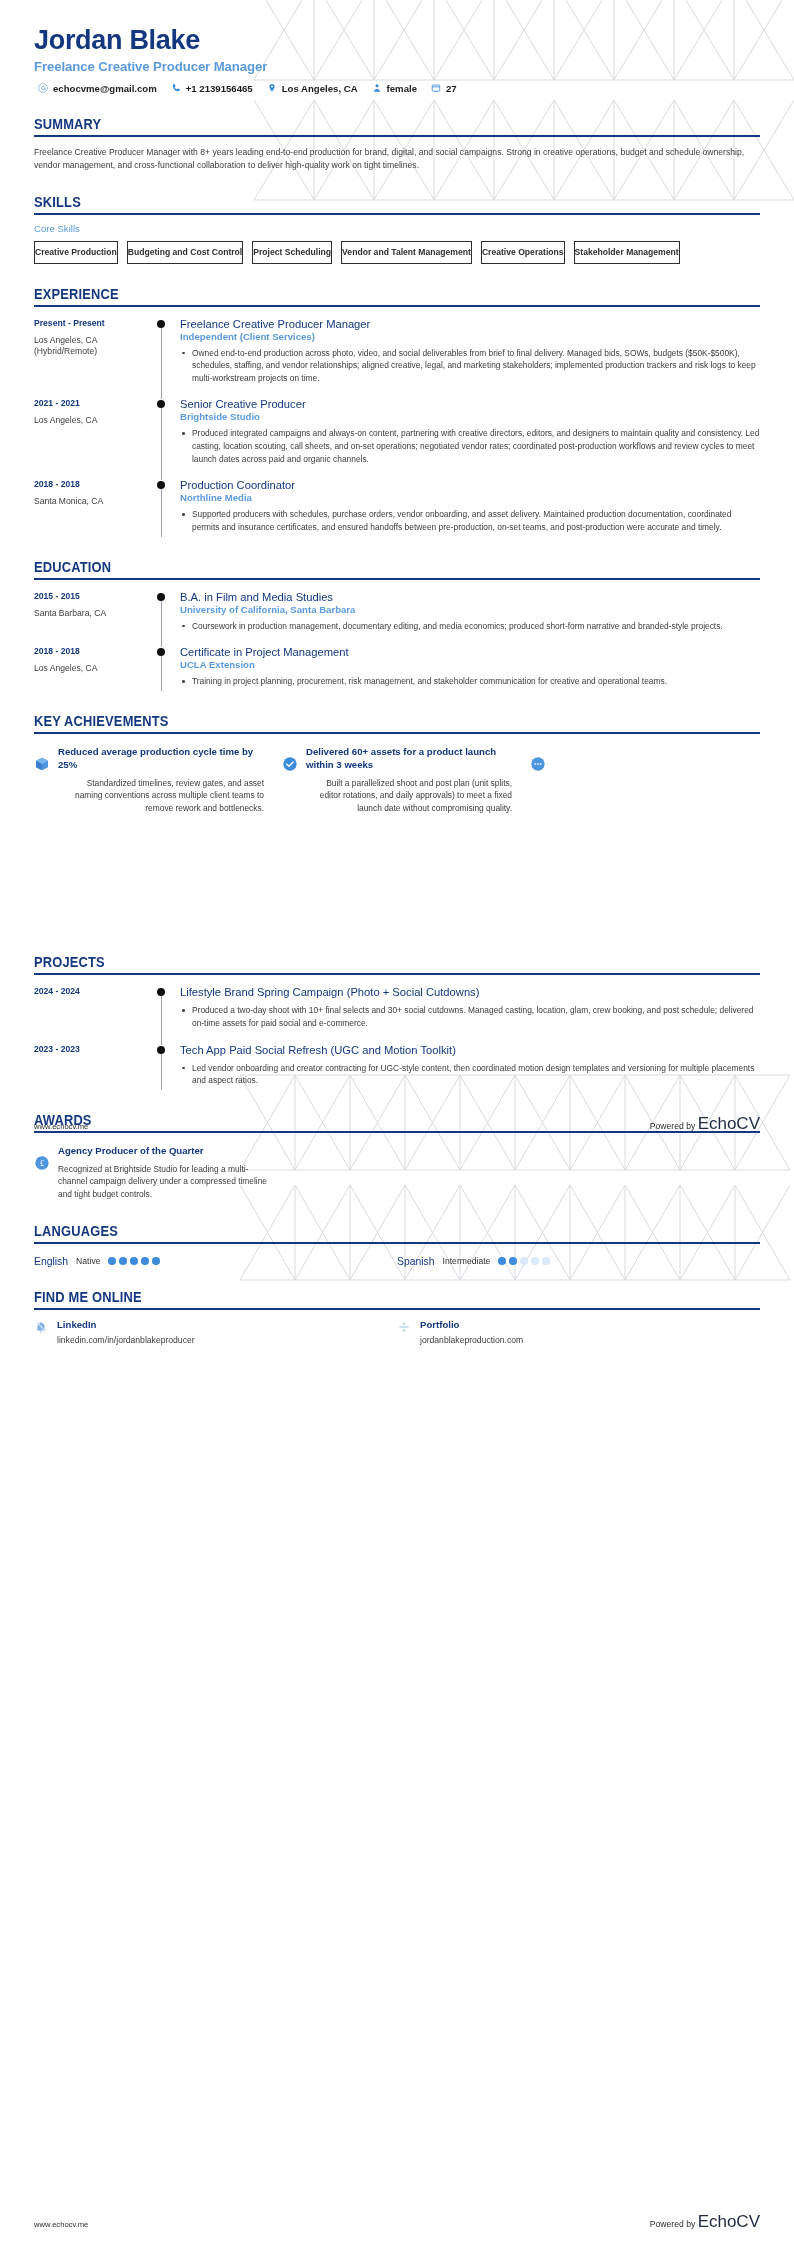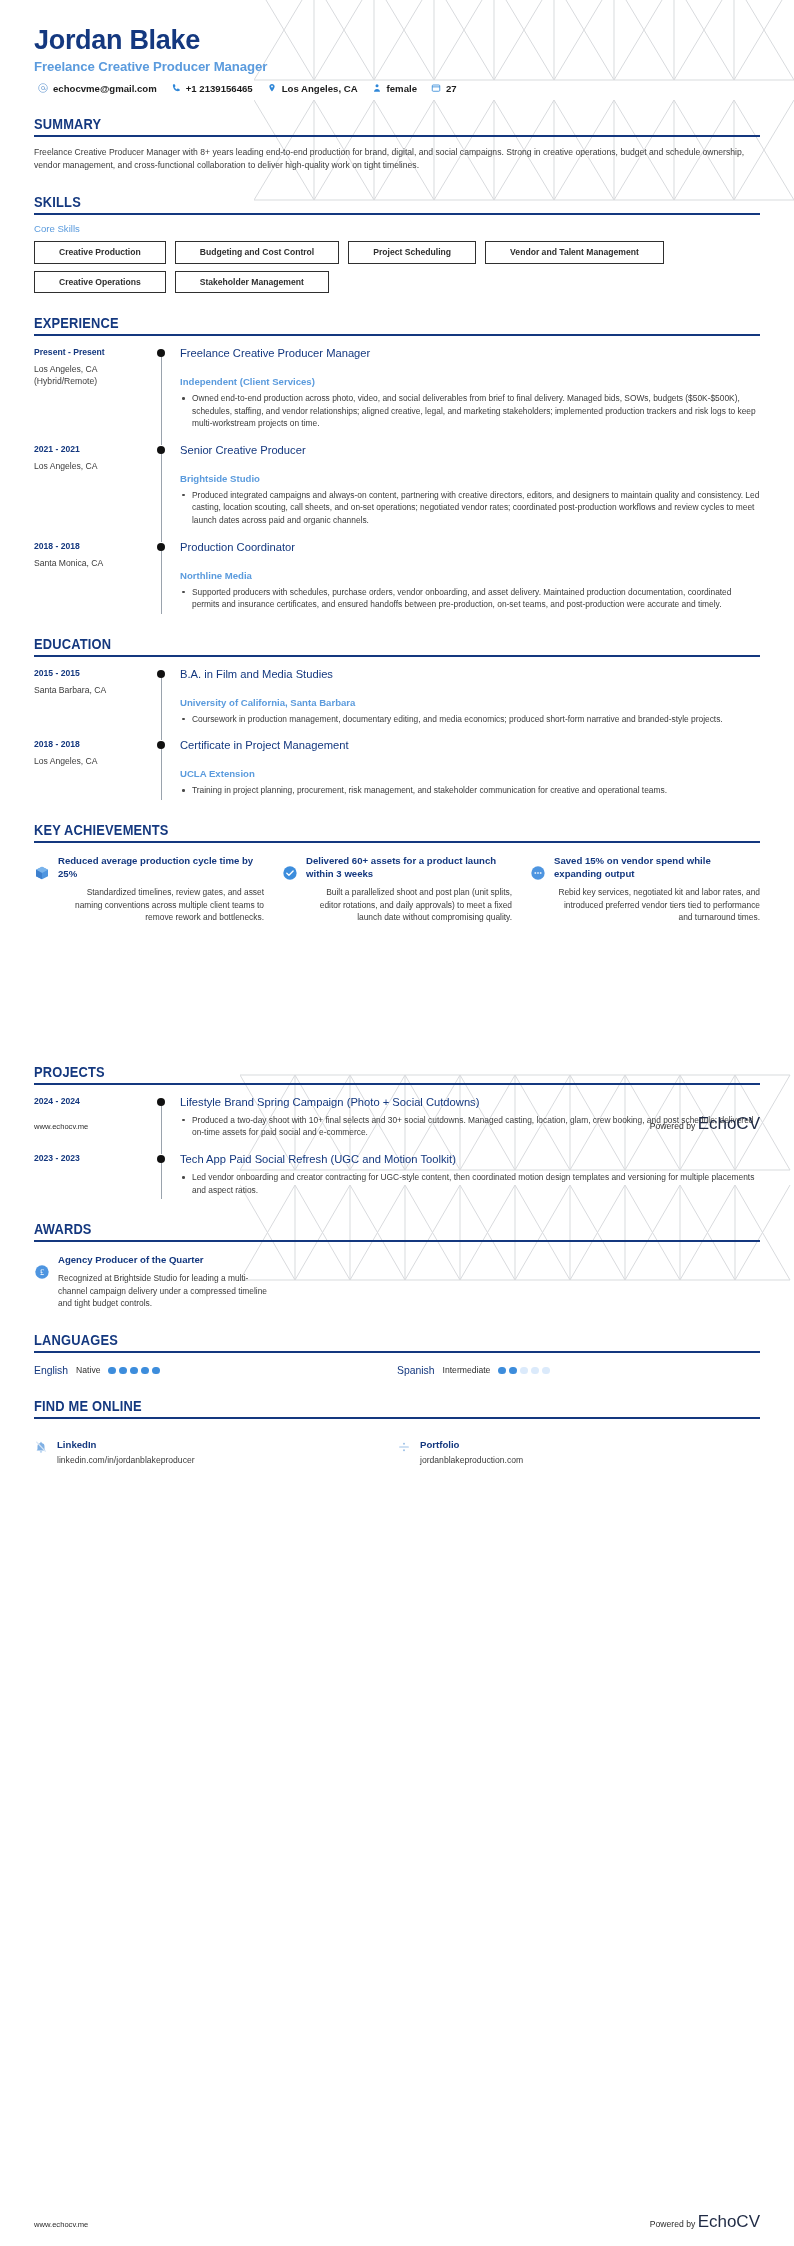--- a/index.html
+++ b/index.html
@@ -86,21 +86,21 @@
   
   .skills-group-label {
     font-size: 9.6px;
     color: #5b9bdd;
     margin-top: 8px;
     margin-bottom: 7px;
   }
   .chips { display: flex; flex-wrap: wrap; gap: 7px 9px; }
   .chip {
     border: 1px solid #2f2f2f;
-    padding: 5px 24px;
+    padding: 5px 0;
     font-size: 8.6px;
     font-weight: 700;
     color: #2f2f2f;
     background: #fff;
     line-height: 1.2;
   }
 
   
   .entry {
     display: flex;
@@ -150,21 +150,21 @@
   .entry-body { flex: 1; padding-right: 0; }
   .entry-title {
     font-size: 11.2px;
     color: #14387f;
     line-height: 1.25;
   }
   .entry-org {
     font-size: 9.6px;
     font-weight: 700;
     color: #5b9bdd;
-    margin-top: 16px;
+    margin-top: 0;
   }
   .bullets { margin-top: 5px; }
   .bullet {
     position: relative;
     padding-left: 12px;
     font-size: 8.4px;
     line-height: 1.5;
     color: #3b3b3b;
     margin-bottom: 3px;
   }
@@ -242,21 +242,21 @@
   .lang-name { font-size: 10.4px; color: #14387f; }
   .lang-level { font-size: 8.6px; color: #2f2f2f; }
   .dots { display: flex; gap: 3.5px; align-items: center; }
   .dot-f, .dot-e {
     width: 7.5px; height: 7.5px; border-radius: 50%;
   }
   .dot-f { background: #3d8ddc; }
   .dot-e { background: #dbeafb; }
 
   
-  .links-row { display: flex; margin-top: 20px; }
+  .links-row { display: flex; margin-top: 9px; }
   .link-item { width: 50%; display: flex; gap: 9px; align-items: flex-start; }
   .link-icon { flex: none; margin-top: 1px; }
   .link-label { font-size: 9.6px; font-weight: 700; color: #14387f; }
   .link-url { font-size: 8.6px; color: #3b3b3b; margin-top: 5px; }
 
   
   .footer {
     position: absolute;
     left: 34px;
     right: 34px;
@@ -515,24 +515,20 @@
 
         <div class="ach">
           <span class="ach-icon">
             <svg width="16" height="16" viewBox="0 0 24 24">
                 <circle cx="12" cy="12" r="10" fill="#4e95e0"></circle>
                 <circle cx="8" cy="12" r="1.4" fill="#dbeafb"></circle>
                 <circle cx="12" cy="12" r="1.4" fill="#dbeafb"></circle>
                 <circle cx="16" cy="12" r="1.4" fill="#dbeafb"></circle>
               </svg>
           </span>
-          <div>
-            <div class="ach-title">Saved 15% on vendor spend while expanding output</div>
-            <div class="ach-desc">Rebid key services, negotiated kit and labor rates, and introduced preferred vendor tiers tied to performance and turnaround times.</div>
-          </div>
         </div>
 
       </div>
     </div>
 
     <div style="height:118px"></div>
 
     <div class="section">
       <div class="sec-title">PROJECTS</div>
       <div class="sec-rule"></div>

